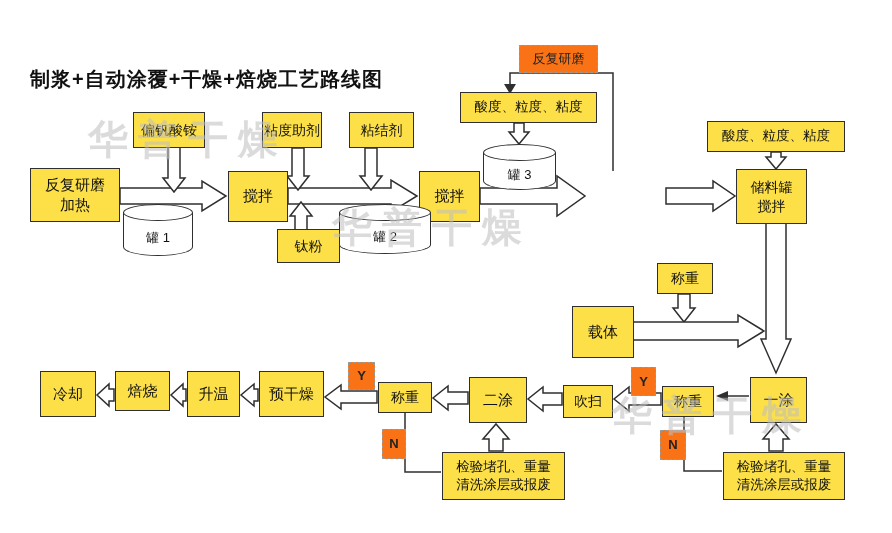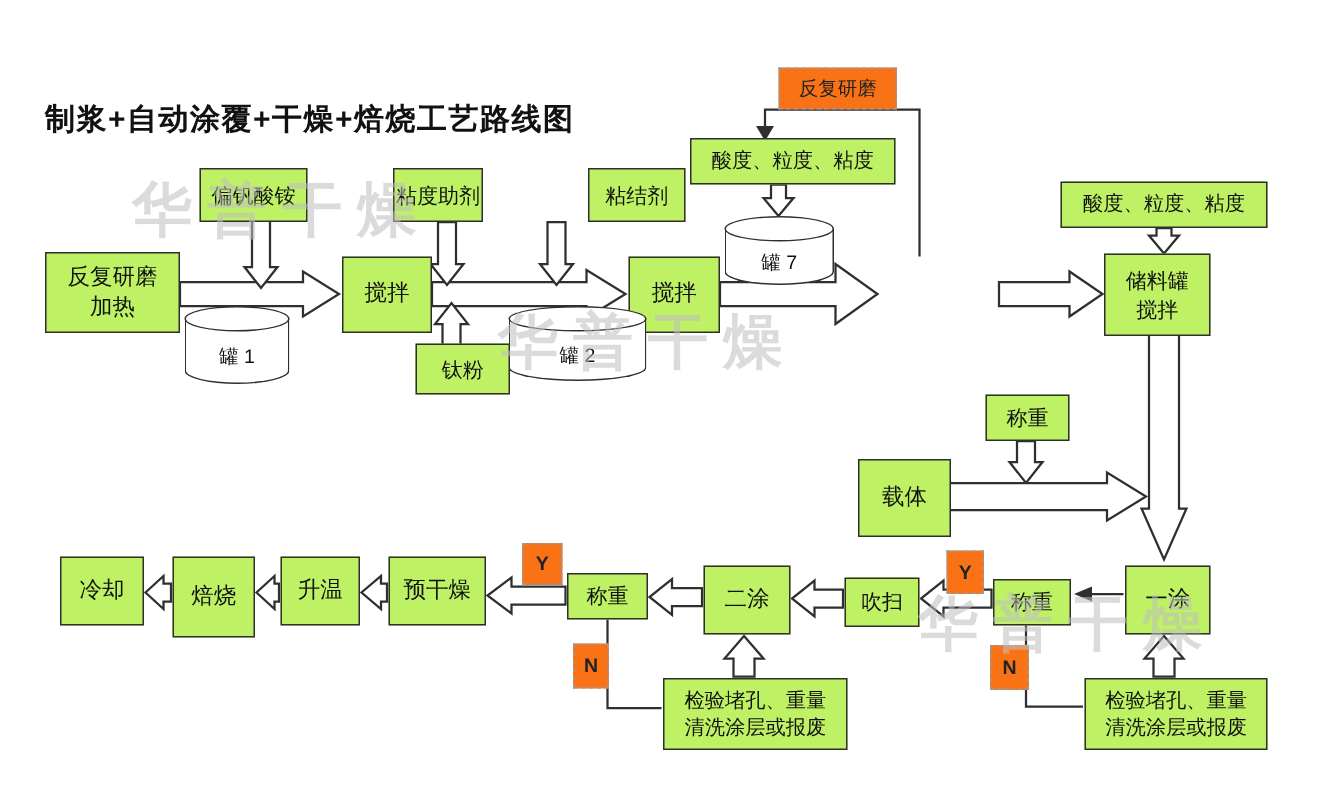--- a/index.html
+++ b/index.html
@@ -9,21 +9,21 @@
     background:#ffffff; position:relative; overflow:hidden;
     color:#1a1a1a;
   }
   #stage { position:absolute; inset:0; width:892px; height:533px; }
   svg.connectors { position:absolute; left:0; top:0; z-index:1; }
   .title {
     position:absolute; left:30px; top:26px; z-index:3;
     font-size:20px; font-weight:bold; letter-spacing:1px; color:#111;margin-top:40px;
   }
   .box {
-    position:absolute; z-index:2; background:#bef264;
+    position:absolute; z-index:2; background:#fde047;
     border:1.6px solid #2f2f2f;
     display:flex; align-items:center; justify-content:center; text-align:center;
     font-size:15px; line-height:1.35; white-space:pre-line; color:#111;
   }
   .box.small { font-size:14px; }
   .box.tiny  { font-size:13.5px; }
   .box.dashed {
     border:1.4px dashed #9a9a9a; font-size:13px; font-weight:bold;
     background:#f97316; z-index:3; color:#222;
   }
@@ -103,33 +103,33 @@
     </g>
   </svg>
 
   <div class="title">制浆+自动涂覆+干燥+焙烧工艺路线图</div>
 
   <div class="box" style="left:30px; top:168px; width:90px; height:54px;">反复研磨
 加热</div>
   <div class="box small" style="left:133px; top:112px; width:72px; height:36px;">偏钒酸铵</div>
   <div class="box" style="left:228px; top:171px; width:60px; height:51px;">搅拌</div>
   <div class="box small" style="left:262px; top:112px; width:60px; height:36px;">粘度助剂</div>
-  <div class="box small" style="left:349px; top:112px; width:65px; height:36px;margin-left:43px;">粘结剂</div>
+  <div class="box small" style="left:349px; top:112px; width:65px; height:36px;">粘结剂</div>
   <div class="box small" style="left:277px; top:229px; width:63px; height:34px;">钛粉</div>
   <div class="box" style="left:419px; top:171px; width:61px; height:51px;">搅拌</div>
   <div class="box tiny" style="left:460px; top:92px; width:137px; height:31px;">酸度、粒度、粘度</div>
   <div class="box dashed" style="left:519px; top:45px; width:79px; height:28px; font-size:13px; font-weight:normal;">反复研磨</div>
   <div class="box tiny" style="left:707px; top:121px; width:138px; height:31px;">酸度、粒度、粘度</div>
   <div class="box small" style="left:736px; top:169px; width:71px; height:55px;">储料罐
 搅拌</div>
   <div class="box small" style="left:657px; top:263px; width:56px; height:31px;">称重</div>
   <div class="box" style="left:572px; top:306px; width:62px; height:52px;">载体</div>
 
   <div class="box" style="left:40px; top:371px; width:56px; height:46px;">冷却</div>
-  <div class="box" style="left:115px; top:371px; width:55px; height:54px;">焙烧</div>
+  <div class="box" style="left:115px; top:371px; width:55px; height:40px;">焙烧</div>
   <div class="box" style="left:187px; top:371px; width:53px; height:46px;">升温</div>
   <div class="box" style="left:259px; top:371px; width:65px; height:46px;">预干燥</div>
   <div class="box small" style="left:378px; top:382px; width:54px; height:31px;">称重</div>
   <div class="box" style="left:469px; top:377px; width:58px; height:46px;">二涂</div>
   <div class="box small" style="left:563px; top:385px; width:50px; height:33px;">吹扫</div>
   <div class="box small" style="left:662px; top:386px; width:52px; height:31px;">称重</div>
   <div class="box" style="left:750px; top:377px; width:57px; height:46px;">一涂</div>
   <div class="box tiny" style="left:442px; top:452px; width:123px; height:48px;">检验堵孔、重量
 清洗涂层或报废</div>
   <div class="box tiny" style="left:723px; top:452px; width:122px; height:48px;">检验堵孔、重量
@@ -143,20 +143,20 @@
   <div class="cylinder" style="left:123px; top:204px; width:70px; height:52px;">
     <div class="cyl-top"></div>
     <div class="cyl-body">罐 1</div>
   </div>
   <div class="cylinder" style="left:339px; top:204px; width:92px; height:50px;">
     <div class="cyl-top"></div>
     <div class="cyl-body">罐 2</div>
   </div>
   <div class="cylinder" style="left:483px; top:144px; width:73px; height:46px;">
     <div class="cyl-top"></div>
-    <div class="cyl-body">罐 7</div>
+    <div class="cyl-body">罐 3</div>
   </div>
 
   <div class="watermark" style="left:88px; top:112px;">华普干燥</div>
   <div class="watermark" style="left:332px; top:200px;">华普干燥</div>
   <div class="watermark" style="left:612px; top:388px;">华普干燥</div>
 
 </div>
 
 </body></html>

